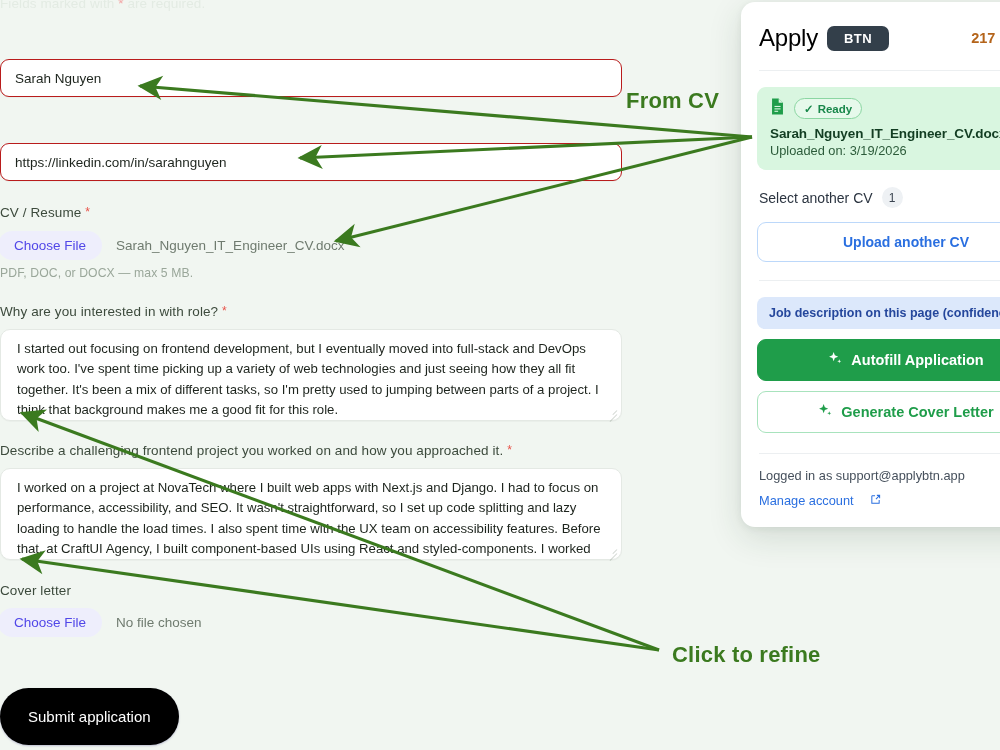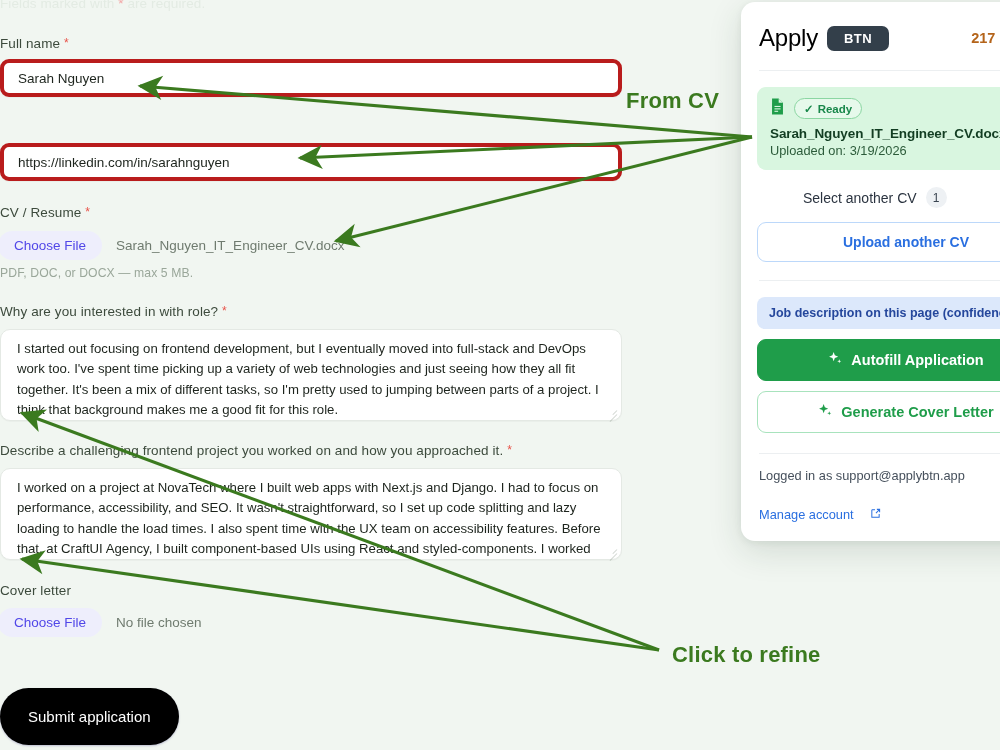--- a/index.html
+++ b/index.html
@@ -48,21 +48,21 @@
     color: #e8534a;
     font-size: 12px;
     vertical-align: 1px;
   }
 
   .text-input {
     display: block;
     width: 100%;
     height: 38px;
     background: #ffffff;
-    border: 4px solid #b91c1c;
+    border: 1px solid #b91c1c;
     border-radius: 9px;
     padding: 0 14px;
     font-size: 13.5px;
     color: #1d241d;
     font-family: "Liberation Sans", sans-serif;
     box-shadow: 0 1px 1px rgba(20,40,20,.03);
   }
 
   .textarea {
     display: block;
@@ -187,21 +187,21 @@
     background: rgba(255,255,255,.35);
   }
   .cv-name { font-size: 13.5px; font-weight: bold; color: #123d22; letter-spacing: -.1px;}
   .cv-date { font-size: 12.8px; color: #2c5b3a; margin-top: 2px; }
 
   .select-row {
     display: flex; align-items: center; gap: 9px;
     padding: 17px 18px 14px 18px;
     cursor: pointer;
   }
-  .select-row span.lbl { font-size: 14px; color: #2b3440; margin-left: 44px; }
+  .select-row span.lbl { font-size: 14px; color: #2b3440; }
   .count-pill {
     background: #eef1f4; color: #3a4450;
     border-radius: 999px; font-size: 12px;
     min-width: 21px; height: 21px;
     display: inline-flex; align-items:center; justify-content:center;
     padding: 0 6px;
   }
 
   .upload-btn {
     display:block;
@@ -242,21 +242,21 @@
     cursor: pointer;
     white-space: nowrap;
   }
   .action-btn.primary { background: #1f9d4a; color: #ffffff; border: 1px solid #1f9d4a; }
   .action-btn.ghost  { background: #ffffff; color: #1f9d4a; border: 1px solid #a8e3bd; }
 
   .panel-foot { padding: 0 18px; }
   .logged { font-size: 12.8px; color: #46505c; }
   .manage {
     display: inline-flex; align-items: center; gap: 16px;
-    color: #2a6fe0; font-size: 12.8px; margin-top: 24px; cursor: pointer;
+    color: #2a6fe0; font-size: 12.8px; margin-top: 10px; cursor: pointer;
   }
 
   
   #annot {
     position: absolute; left:0; top:0;
     width: 1000px; height: 750px;
     pointer-events: none;
     z-index: 30;
   }
   .annot-label {
@@ -272,26 +272,20 @@
 <body>
 
 <div id="stage">
 
   <div id="form-area">
 
     <div class="req-note">
       <span>Fields marked with </span><span class="star">*</span><span> are required.</span>
     </div>
 
-    <div style="position:absolute; left:18px; top:36px; width:622px;">
-      <div class="field-label">
-        <span>Full name</span>
-        <span class="star">*</span>
-      </div>
-    </div>
     <input class="text-input" style="position: absolute; left: 18px; top: 59px; width: 622px;" value="Sarah Nguyen">
 
     <input class="text-input" style="position: absolute; left: 18px; top: 143px; width: 622px;" value="https://linkedin.com/in/sarahnguyen">
 
     <div style="position:absolute; left:18px; top:205px;">
       <div class="field-label">
         <span>CV / Resume</span>
         <span class="star">*</span>
       </div>
     </div>

